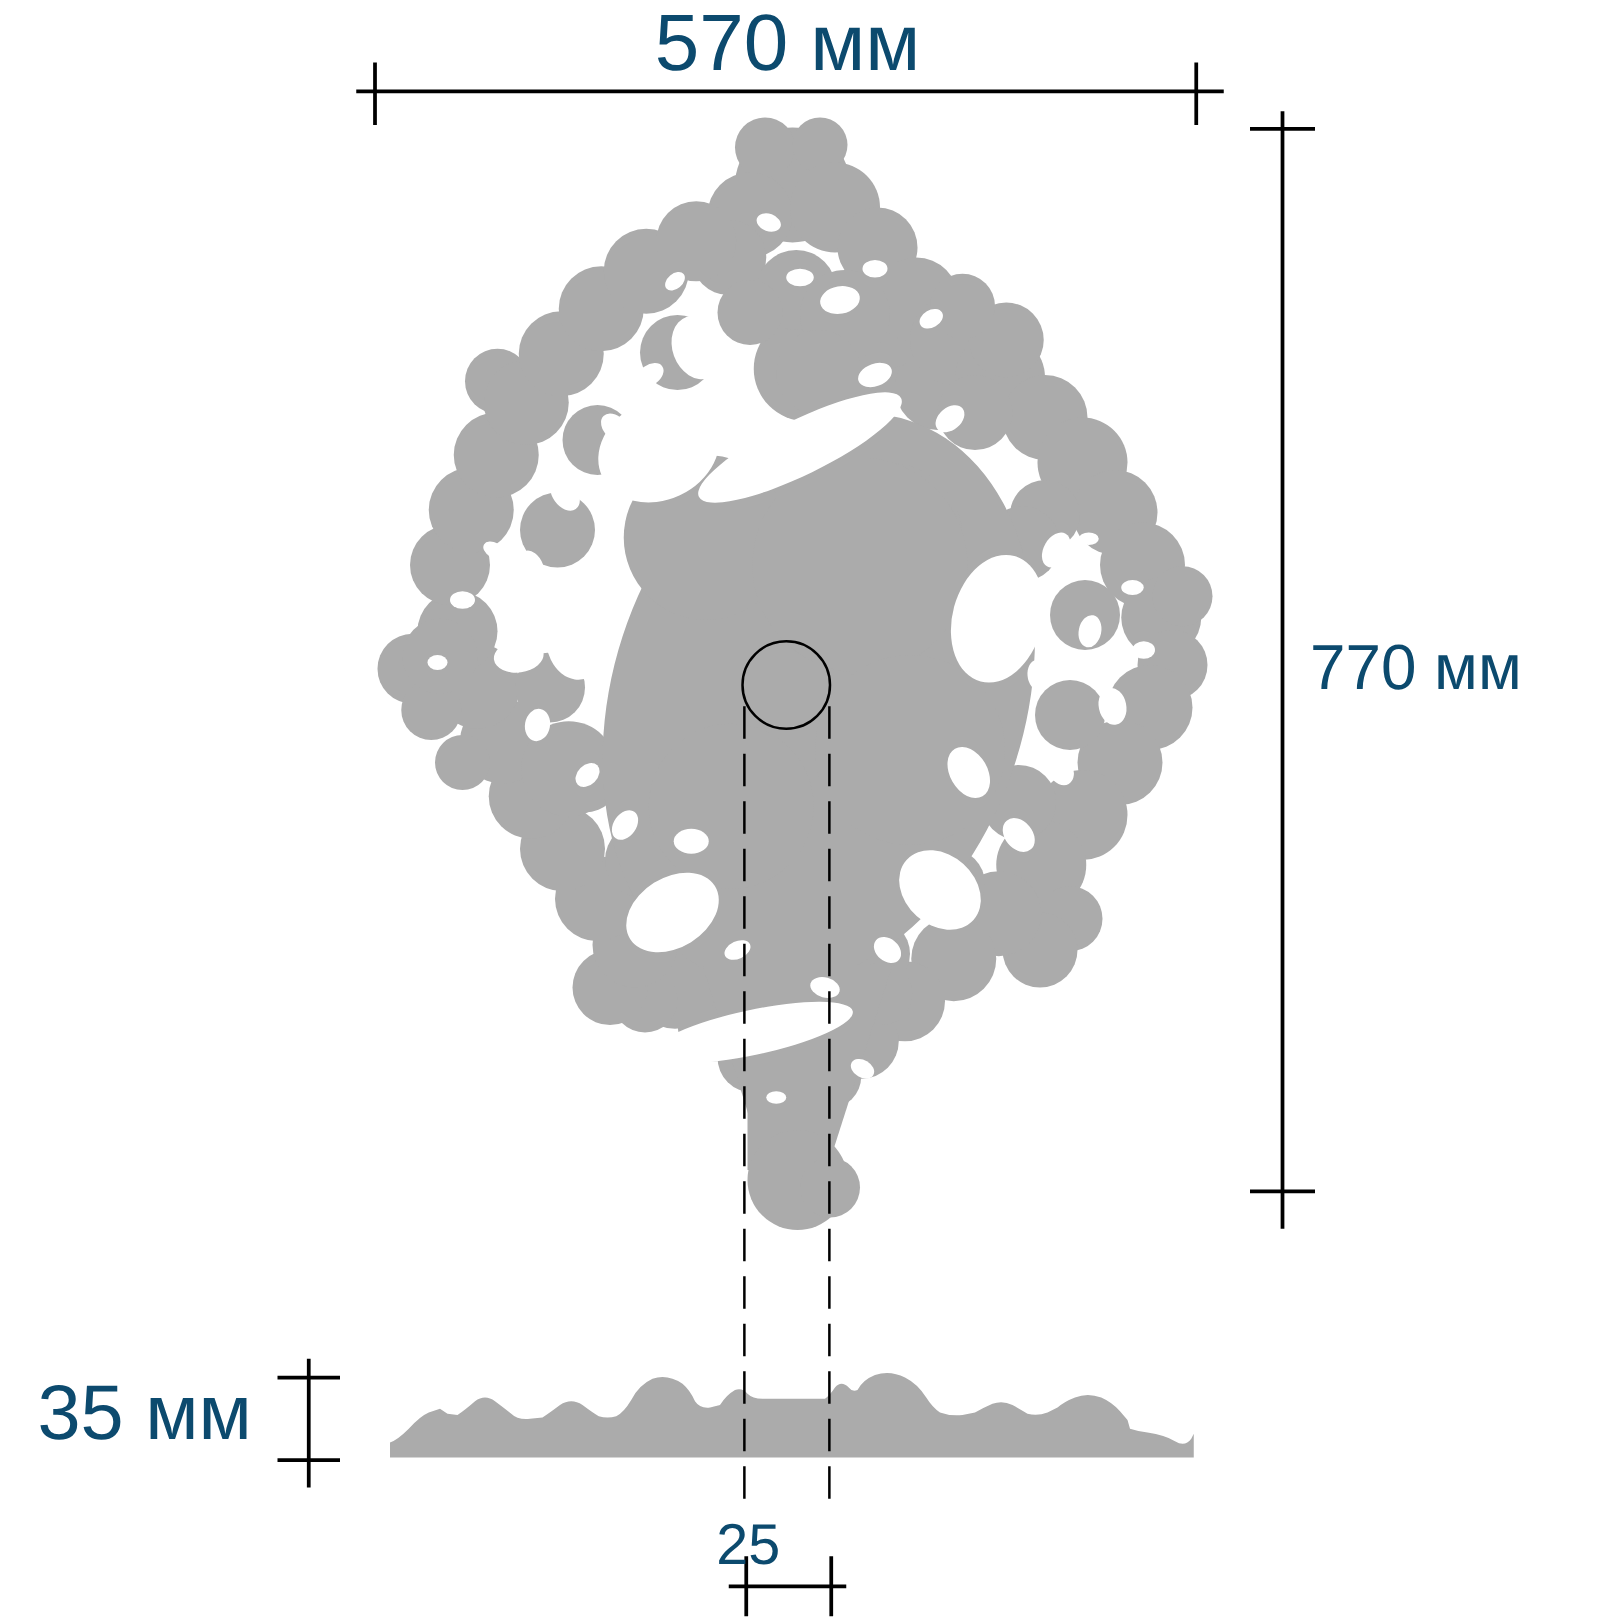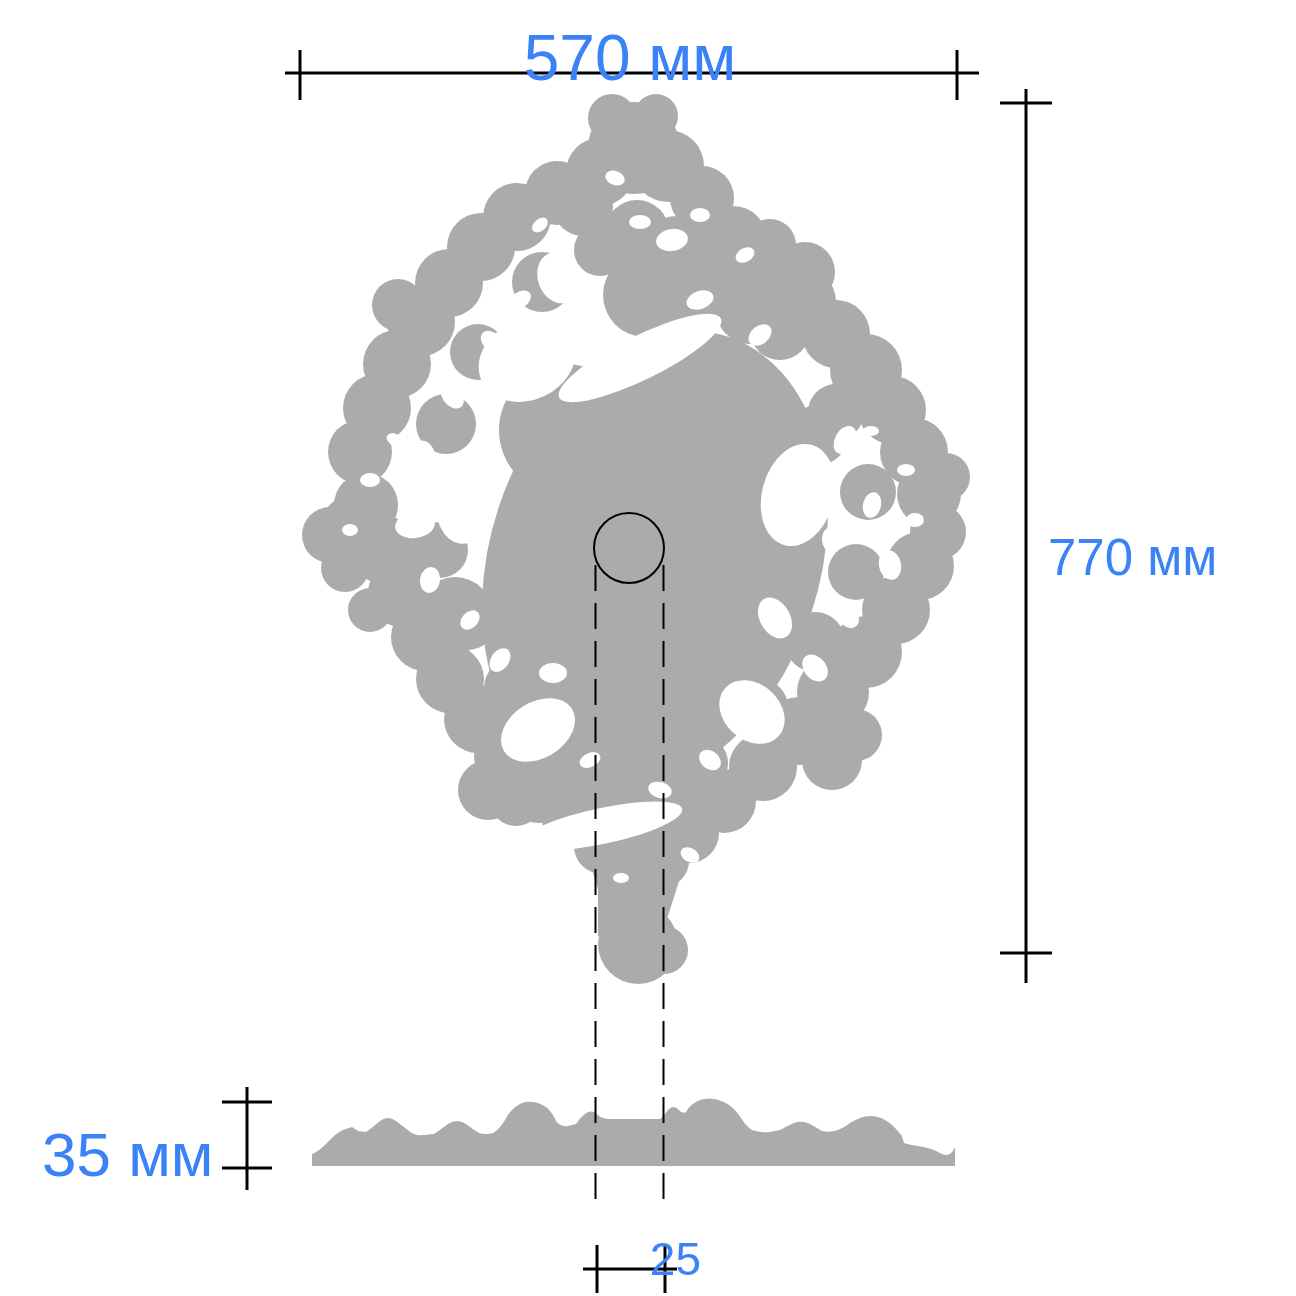--- a/index.html
+++ b/index.html
@@ -16,30 +16,29 @@
   }
   #drawing {
     position: absolute;
     left: 0;
     top: 0;
     width: 1296px;
     height: 1296px;
   }
   .dim-label {
     position: absolute;
-    color: #3b82f6;
+    color: #0c4a6e;
     line-height: 1.0;
     white-space: nowrap;
     letter-spacing: 0px;
-    margin-top: 24px;
   }
   .dim-label.width   { left: 300px; top: 2px;    width: 660px; text-align: center; font-size: 64px; }
   .dim-label.height  { left: 1048px; top: 508px; font-size: 51px; }
-  .dim-label.thick   { left: 42px;  top: 1100px; font-size: 62px; }
-  .dim-label.hole    { left: 561px; top: 1212px; width: 140px; text-align: right; font-size: 46px; }
+  .dim-label.thick   { left: 30px;  top: 1100px; font-size: 62px; }
+  .dim-label.hole    { left: 573px; top: 1212px; width: 140px; text-align: left; font-size: 46px; }
 
   
   .g-sil  { fill: #ababab; }
   .g-cut  { fill: #ffffff; }
   .g-line { stroke: #000000; }
 </style>
 </head>
 <body>
 
 <svg id="drawing" viewBox="0 0 1296 1296" xmlns="http://www.w3.org/2000/svg">

